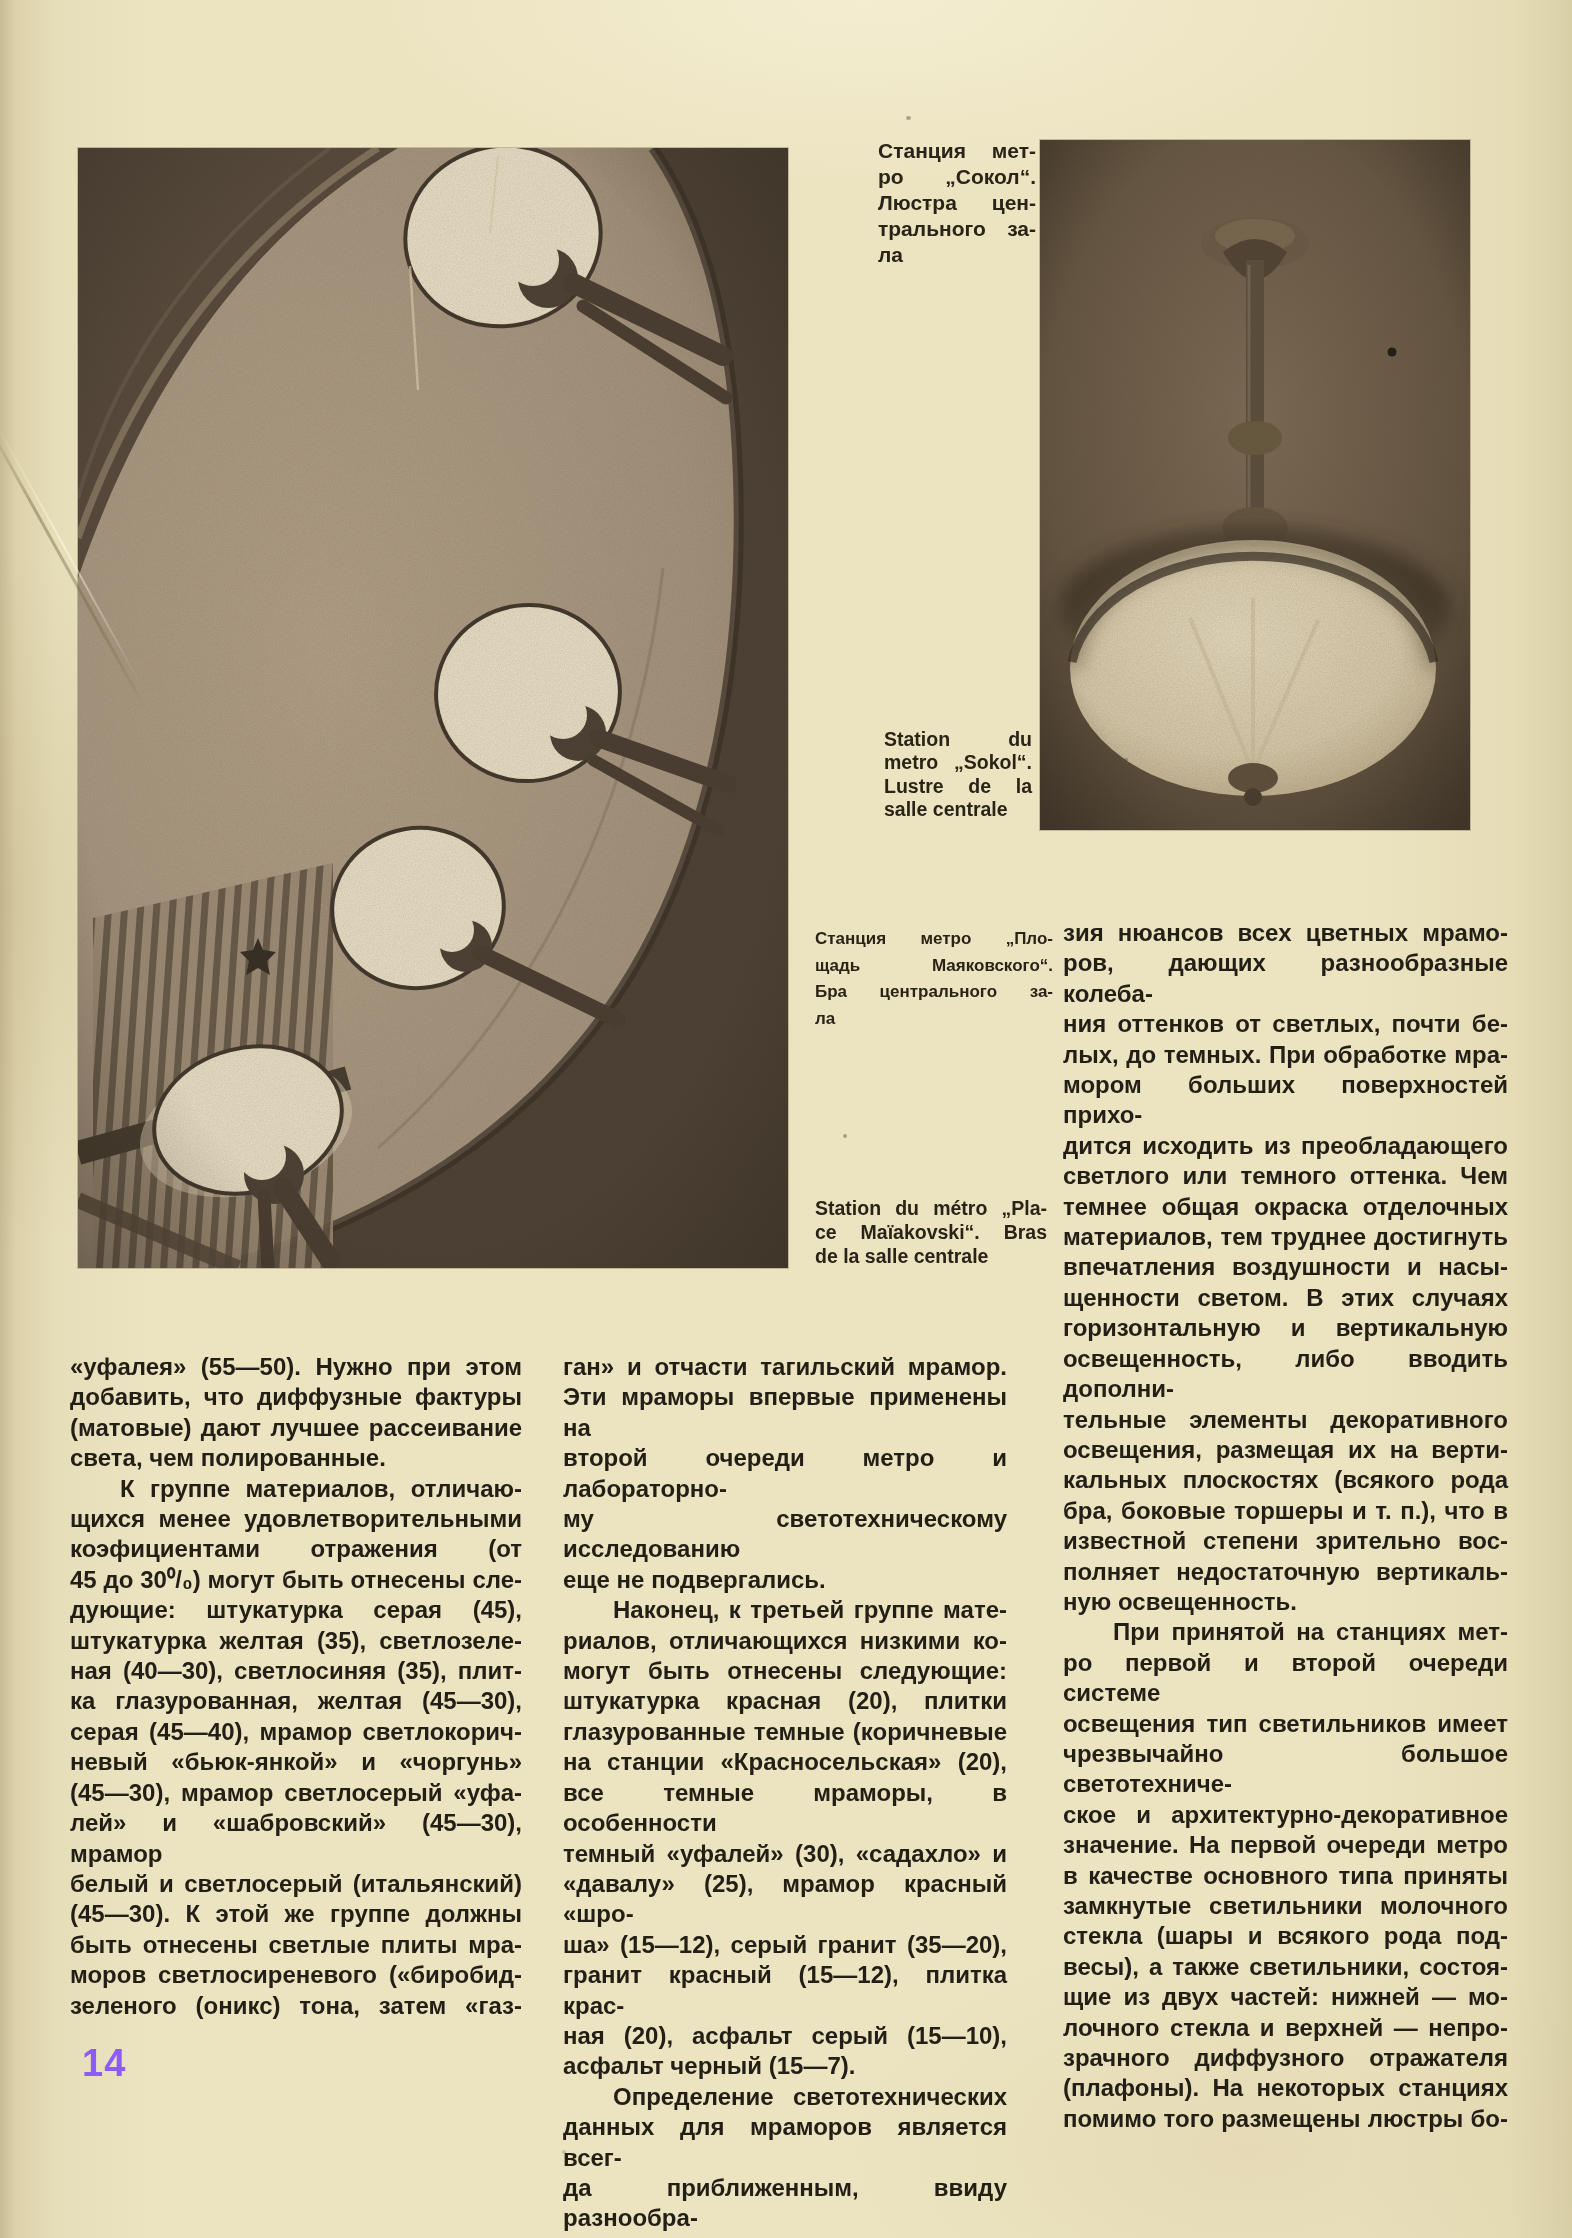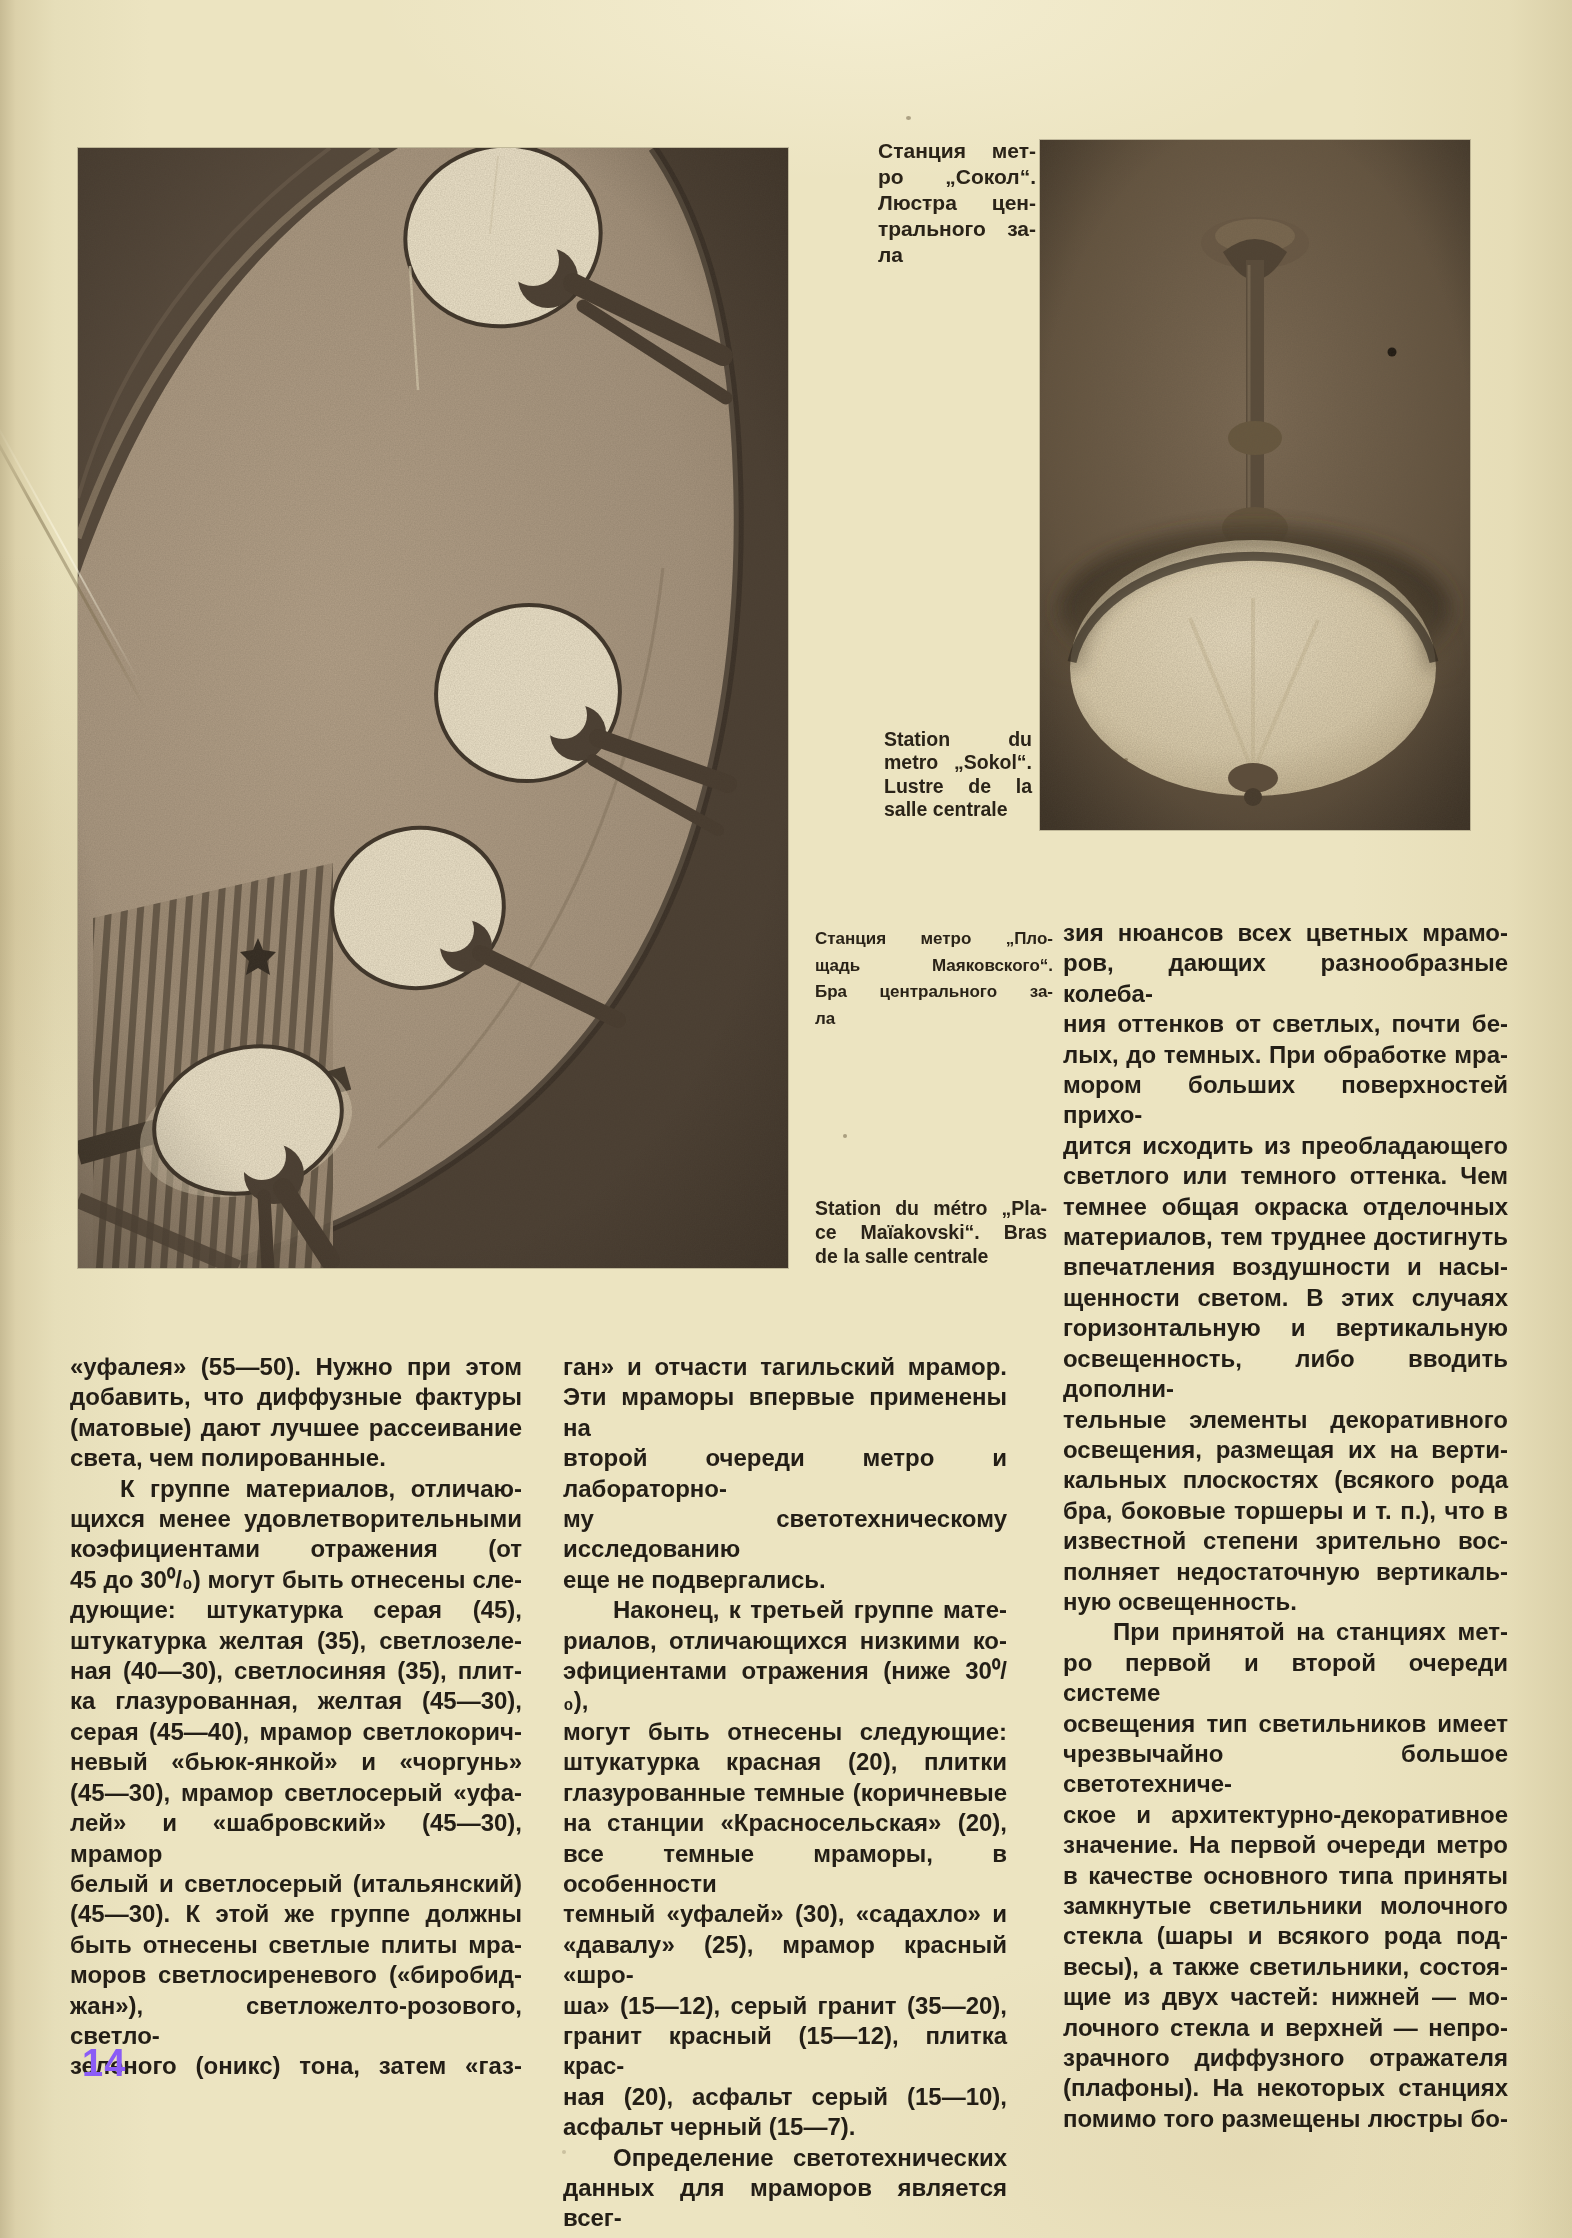--- a/index.html
+++ b/index.html
@@ -208,32 +208,30 @@
       <div class="tl">ная (40—30), светлосиняя (35), плит-</div>
       <div class="tl">ка глазурованная, желтая (45—30),</div>
       <div class="tl">серая (45—40), мрамор светлокорич-</div>
       <div class="tl">невый «бьюк-янкой» и «чоргунь»</div>
       <div class="tl">(45—30), мрамор светлосерый «уфа-</div>
       <div class="tl">лей» и «шабровский» (45—30), мрамор</div>
       <div class="tl">белый и светлосерый (итальянский)</div>
       <div class="tl">(45—30). К этой же группе должны</div>
       <div class="tl">быть отнесены светлые плиты мра-</div>
       <div class="tl">моров светлосиреневого («биробид-</div>
-      <div class="tl">жан»), светложелто-розового, светло-</div>
       <div class="tl">зеленого (оникс) тона, затем «газ-</div>
     </div>
   <div class="col col2">
       <div class="tl">ган» и отчасти тагильский мрамор.</div>
       <div class="tl">Эти мраморы впервые применены на</div>
       <div class="tl">второй очереди метро и лабораторно-</div>
       <div class="tl">му светотехническому исследованию</div>
       <div class="tl end">еще не подвергались.</div>
       <div class="tl ind">Наконец, к третьей группе мате-</div>
       <div class="tl">риалов, отличающихся низкими ко-</div>
-      <div class="tl">эфициентами отражения (ниже 30⁰/₀),</div>
       <div class="tl">могут быть отнесены следующие:</div>
       <div class="tl">штукатурка красная (20), плитки</div>
       <div class="tl">глазурованные темные (коричневые</div>
       <div class="tl">на станции «Красносельская» (20),</div>
       <div class="tl">все темные мраморы, в особенности</div>
       <div class="tl">темный «уфалей» (30), «садахло» и</div>
       <div class="tl">«давалу» (25), мрамор красный «шро-</div>
       <div class="tl">ша» (15—12), серый гранит (35—20),</div>
       <div class="tl">гранит красный (15—12), плитка крас-</div>
       <div class="tl">ная (20), асфальт серый (15—10),</div>

